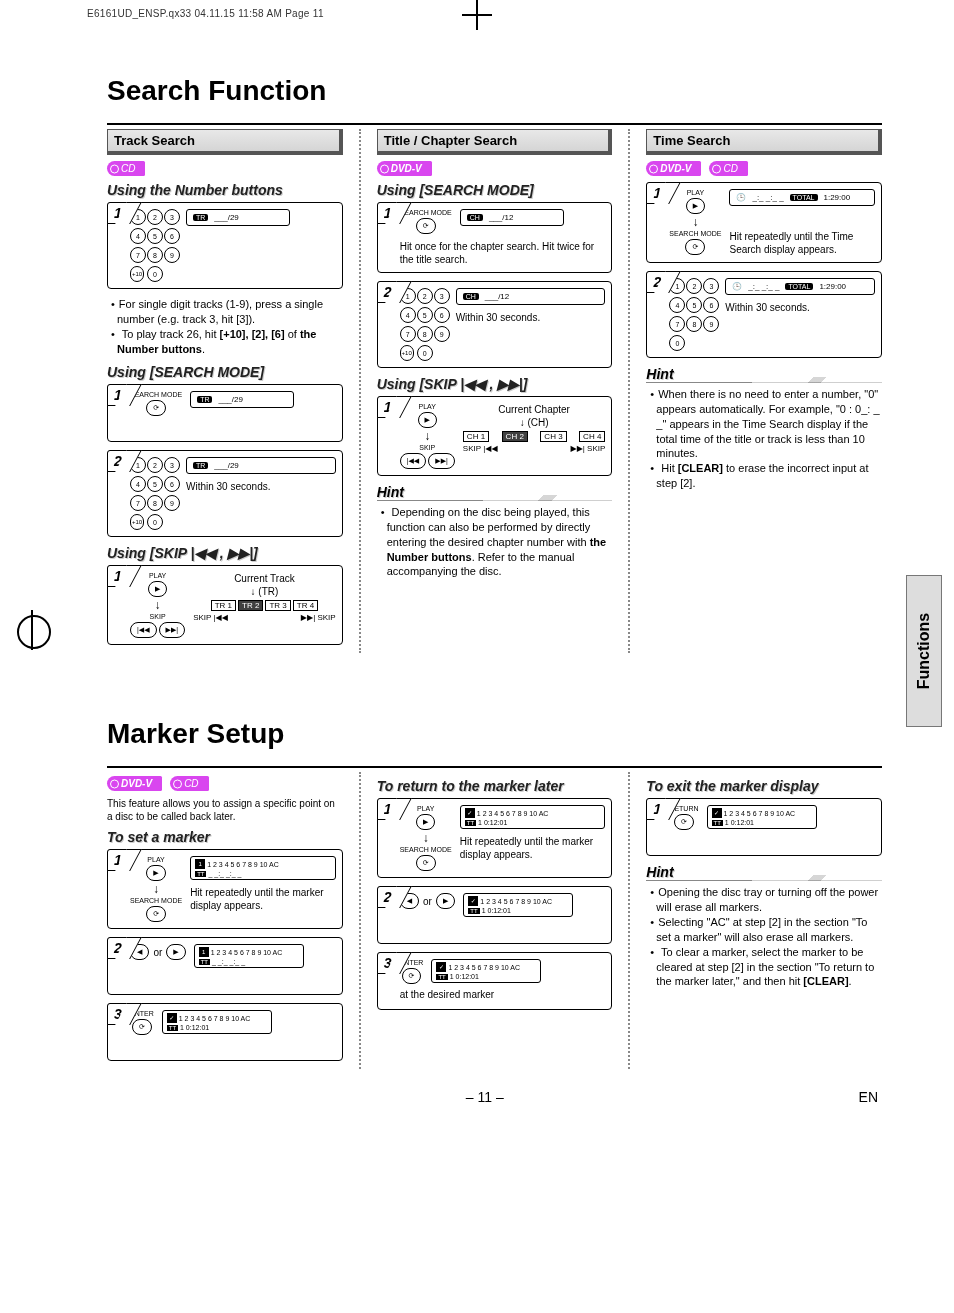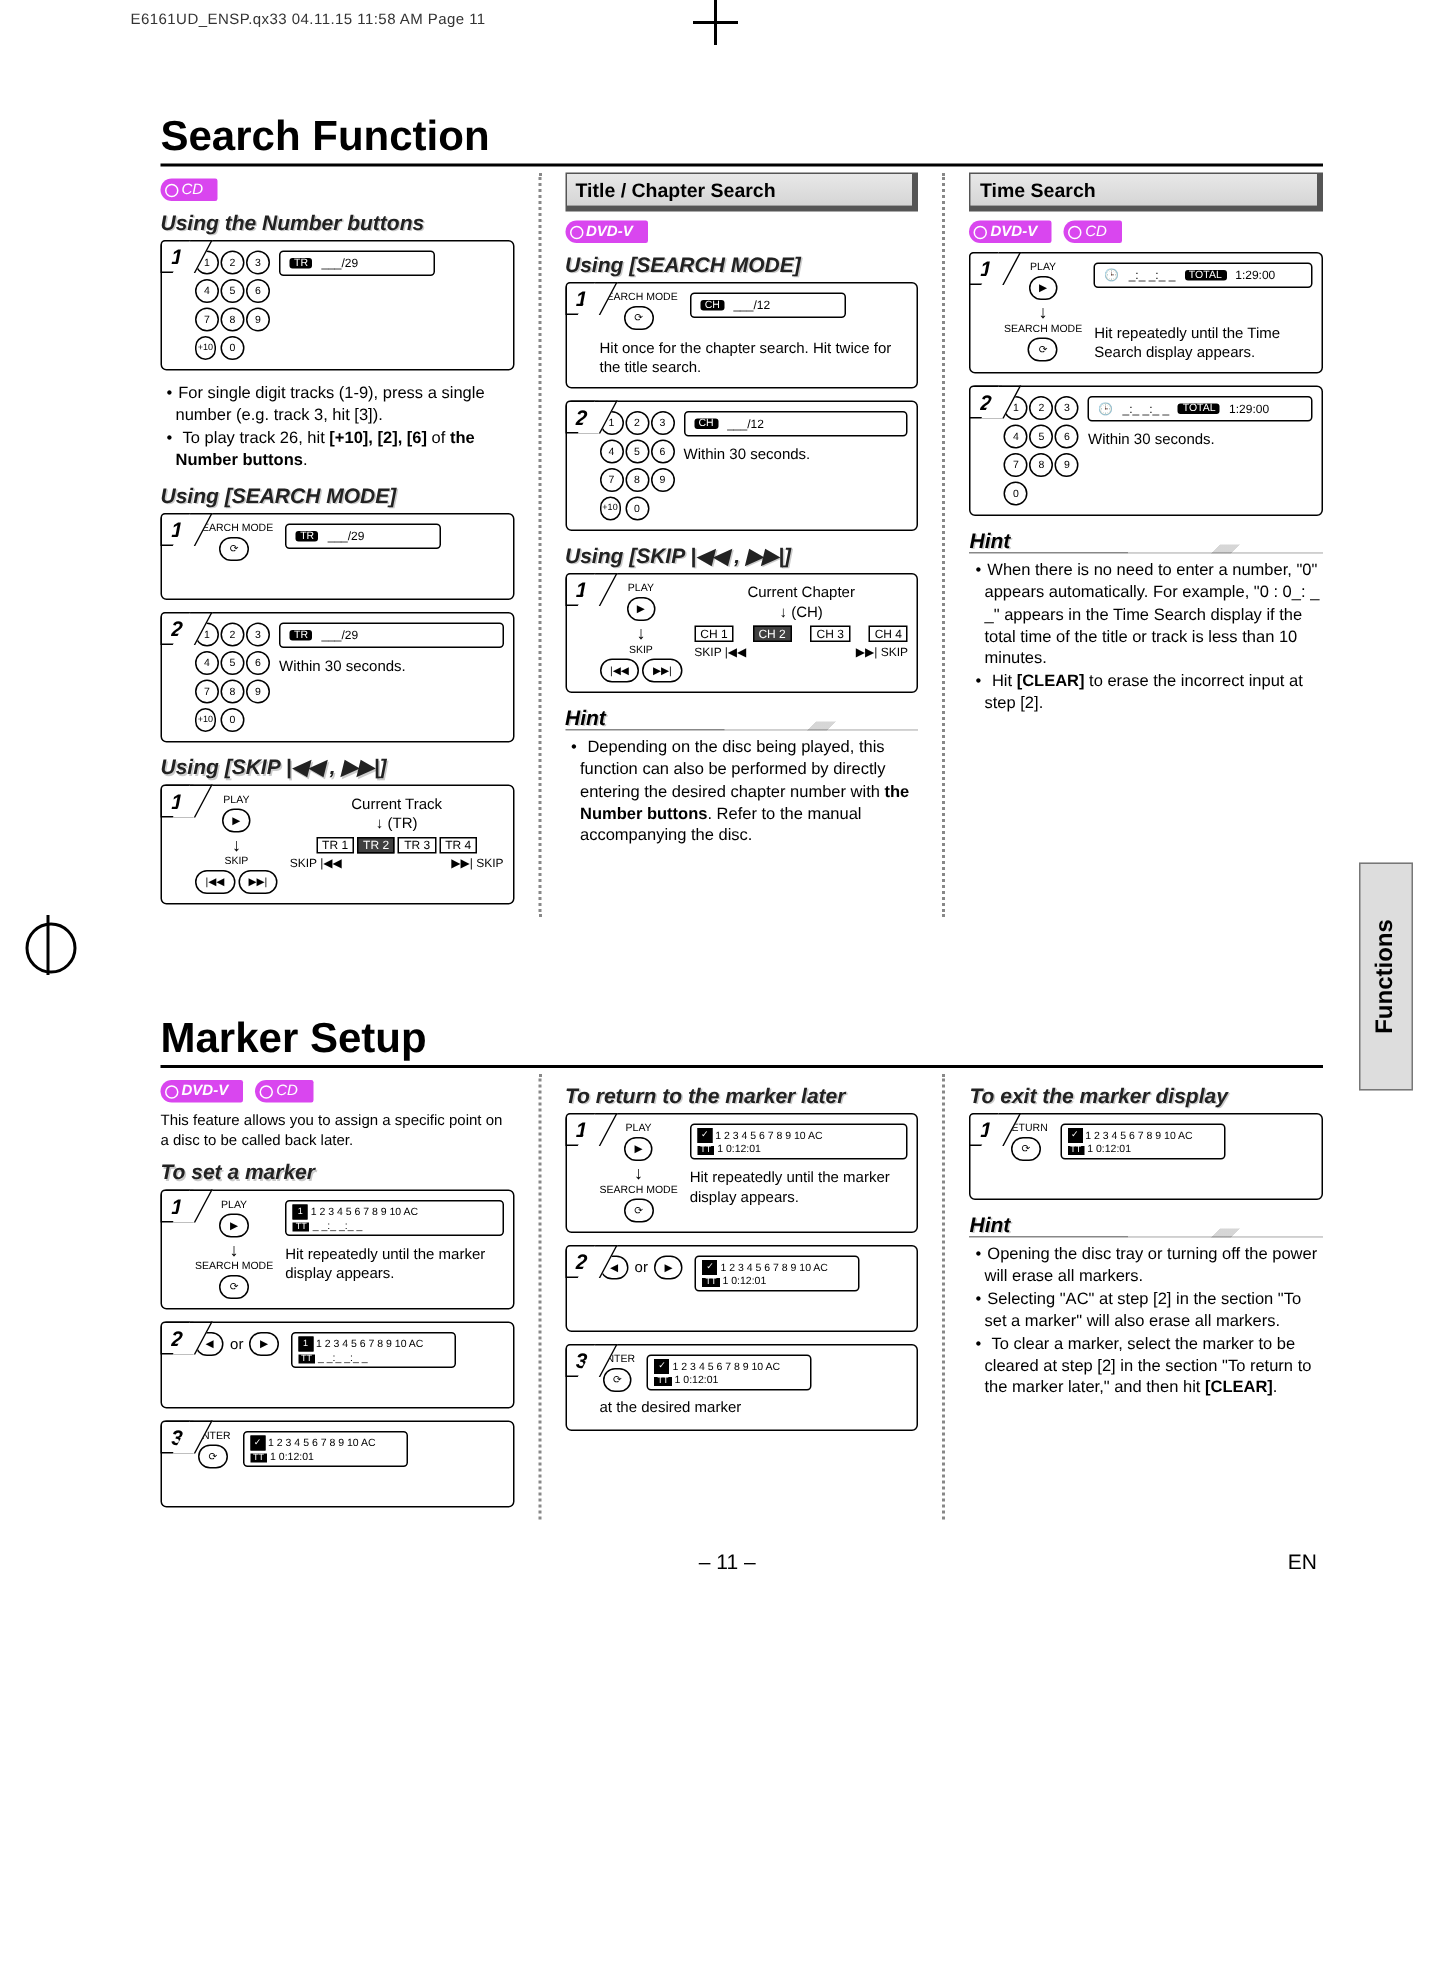--- a/index.html
+++ b/index.html
@@ -41,21 +41,21 @@
   .reg-top::after {
     content: "";
     position: absolute;
     top: 14px; left: 0; height: 2px; width: 30px; background:#000;
   }
   h1 {
     font-size: 28px;
     font-weight: bold;
     margin: 65px 0 4px 0;
     border-bottom: 2px solid #000;
-    padding-bottom: 2px;
+    padding-bottom: 16px;
   }
   .columns {
     display: flex;
     gap: 12px;
   }
   .col {
     flex: 1 1 0;
     min-width: 0;
   }
   .section-head {
@@ -206,20 +206,21 @@
 <div class="page">
   <div class="slug">E6161UD_ENSP.qx33  04.11.15 11:58 AM  Page 11</div>
   <div class="reg-top"></div>
   <div class="reg-left"></div>
 
   <h1>Search Function</h1>
 
   <div class="columns">
 
     <div class="col">
+      <div class="section-head">Track Search</div>
       <div class="badge-row">
         <span class="badge">CD</span>
       </div>
 
       <div class="sub-italic">Using the Number buttons</div>
       <div class="stepbox">
         <div class="stepnum">1</div>
         <div class="stepcontent">
           <div class="keypad">
             <span>1</span>

